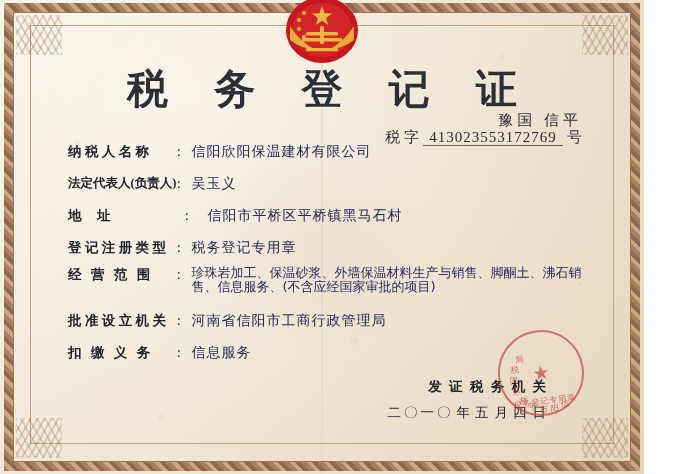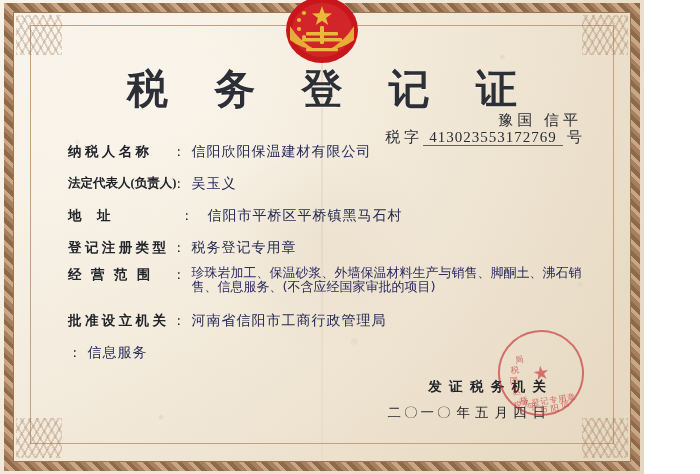--- a/index.html
+++ b/index.html
@@ -323,20 +323,21 @@
     <span class="value small">珍珠岩加工、保温砂浆、外墙保温材料生产与销售、脚酮土、沸石销售、信息服务、(不含应经国家审批的项目)</span>
   </div>
 
   <div class="field" style="top:312px;">
     <span class="label">批 准 设 立 机 关</span>
     <span class="colon">：</span>
     <span class="value handwrite">河南省信阳市工商行政管理局</span>
   </div>
 
   <div class="field" style="top:344px;">
+    <span class="label sp2">扣 缴 义 务</span>
     <span class="colon">：</span>
     <span class="value handwrite">信息服务</span>
   </div>
 
   <div id="issuer">发 证 税 务 机 关</div>
 
   <div id="dateline">
     <span class="num">二〇一〇</span>
     <span>年</span>
     <span class="num">五</span>

